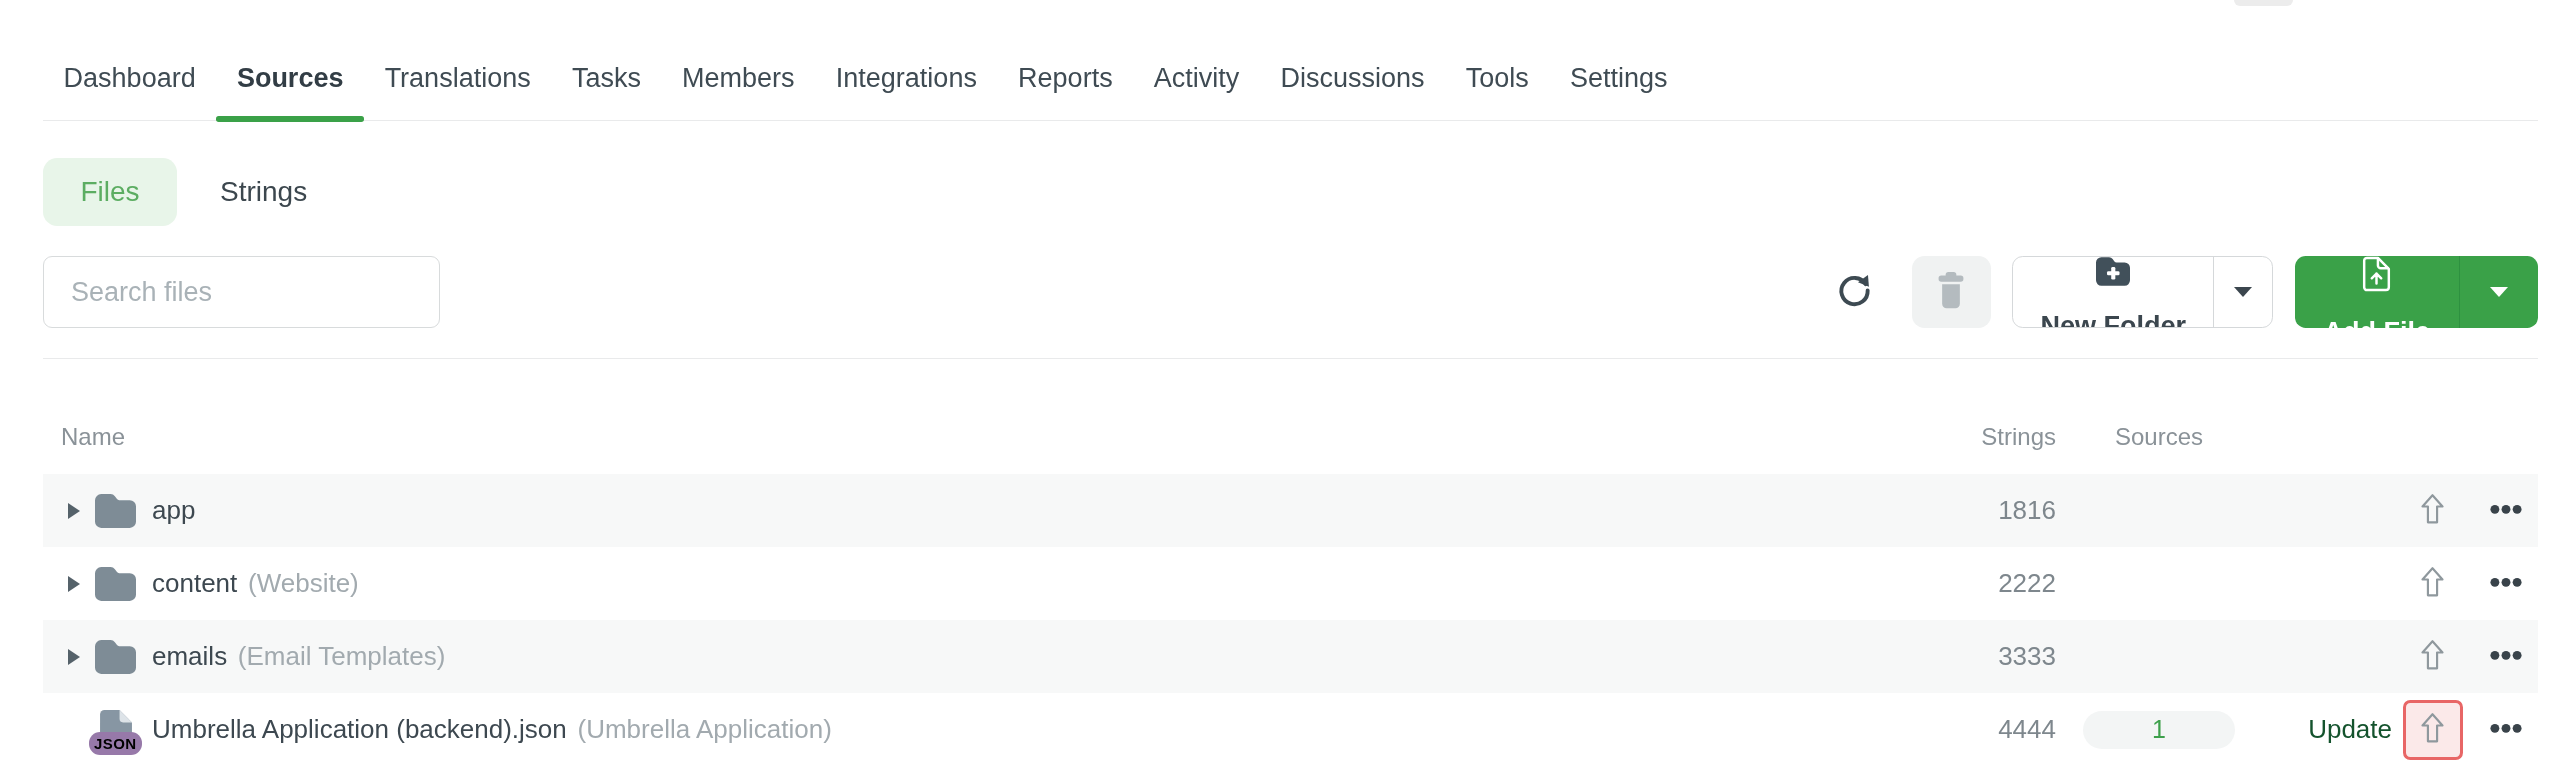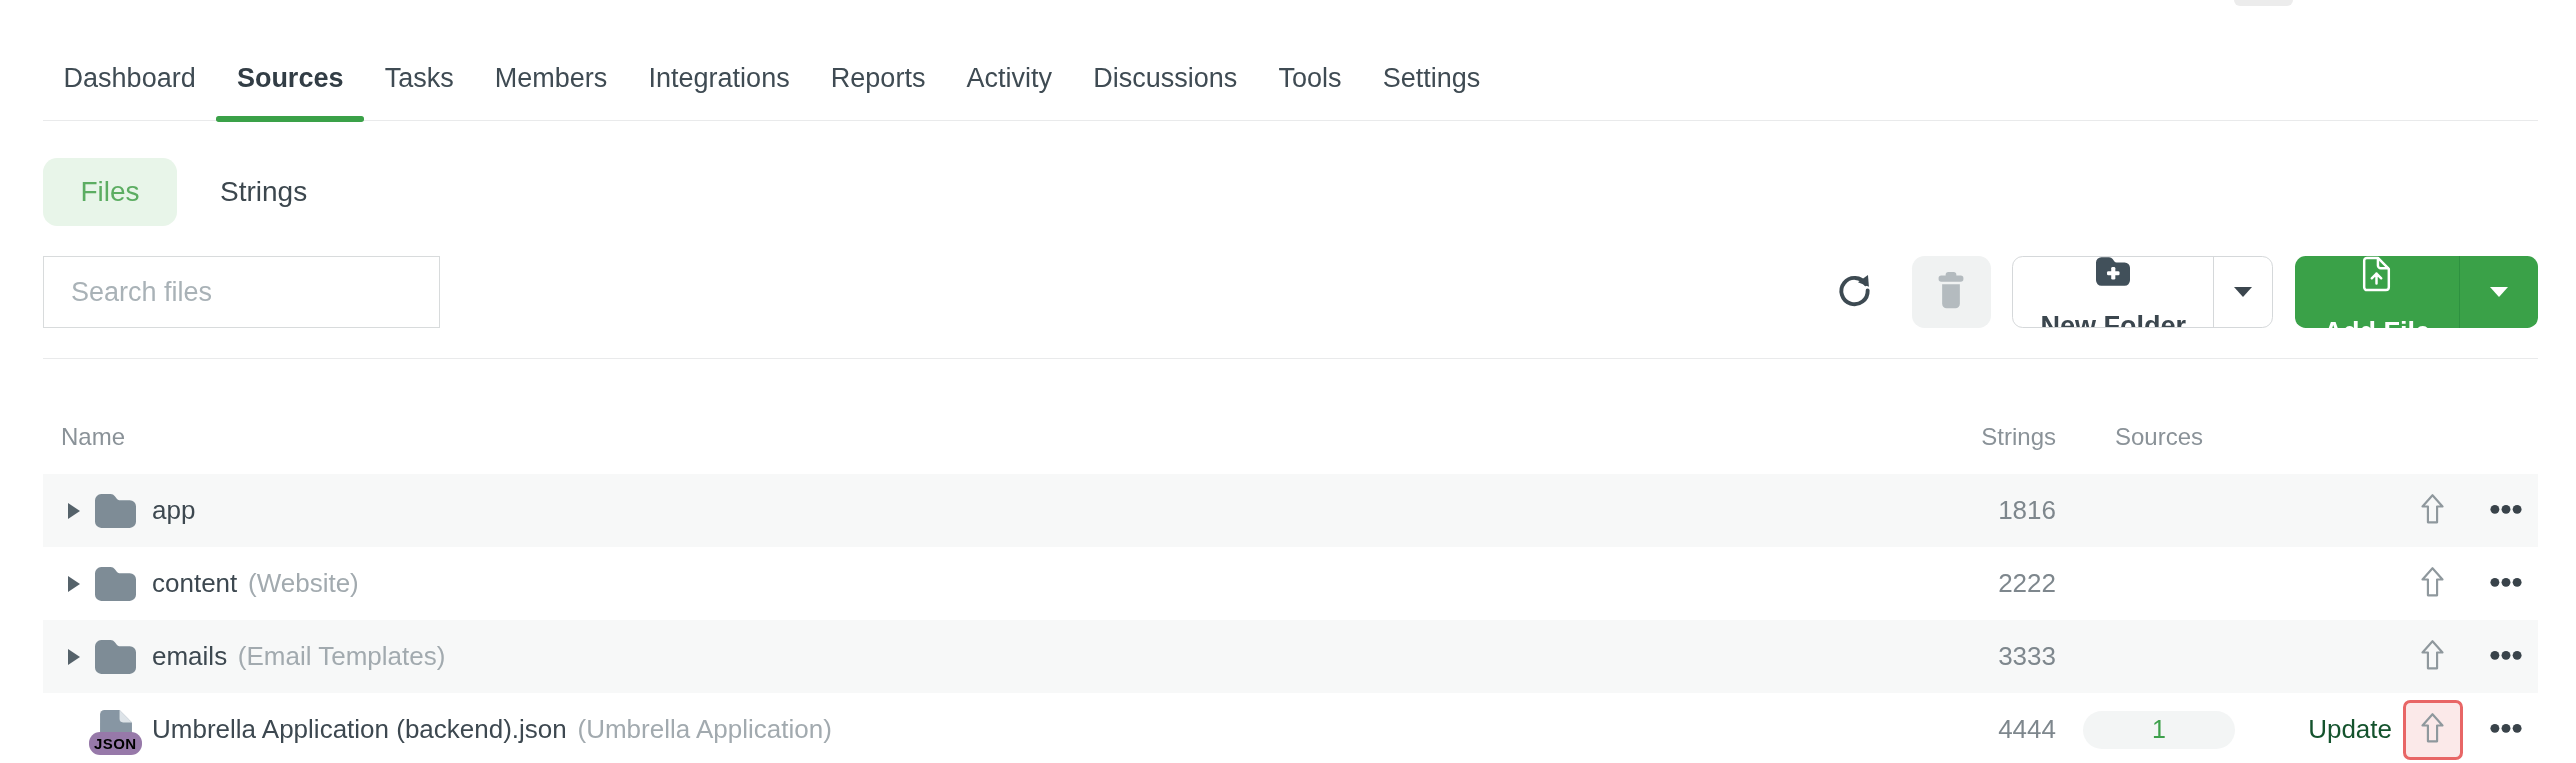--- a/index.html
+++ b/index.html
@@ -29,21 +29,21 @@
   .tab.active::after{content:"";position:absolute;left:0;right:0;bottom:-1.8px;height:6.3px;background:var(--green);border-radius:2.7px;}
 
   
   .toggle-row{margin-top:37px;display:flex;align-items:center;gap:43px;height:68px;}
   .pill{height:68px;display:flex;align-items:center;justify-content:center;font-size:28px;border-radius:14.3px;cursor:pointer;}
   .pill.files{width:134px;background:#e8f5e9;color:#5cad62;}
   .pill.strings{color:#3c474e;}
 
   
   .toolbar{margin-top:30px;display:flex;align-items:center;justify-content:space-between;height:72px;}
-  .search{width:397px;height:72px;border:1.8px solid #d8dbdc;border-radius:0;font-size:27px;padding:0 27px;color:var(--ink);outline:none;font-family:inherit;background:#fff;}
+  .search{width:397px;height:72px;border:1.8px solid #d8dbdc;border-radius:9px;font-size:27px;padding:0 27px;color:var(--ink);outline:none;font-family:inherit;background:#fff;}
   .search::placeholder{color:#a9b2b7;}
   .toolbar-right{display:flex;align-items:center;}
   .refresh-btn{background:none;border:none;padding:0;margin-right:38px;cursor:pointer;display:flex;align-items:center;}
   .trash-btn{width:79px;height:72px;background:#f0f2f2;border:none;border-radius:12.5px;display:flex;align-items:center;justify-content:center;margin-right:21.5px;cursor:pointer;}
   .split{display:flex;align-items:stretch;height:72px;border-radius:10.7px;overflow:hidden;}
   .split button{font-family:inherit;flex-direction:column;}
   .split.white{border:1.8px solid #d5d8da;background:#fff;}
   .split-main{display:flex;align-items:center;gap:18px;padding:0 27px;font-size:27px;font-weight:700;background:none;border:none;cursor:pointer;}
   .split.white .split-main{color:#3b464e;}
   .split-caret{border:none;background:none;display:flex;align-items:center;justify-content:center;cursor:pointer;}
@@ -83,20 +83,21 @@
 </style>
 </head>
 <body>
 
 <div class="page">
   <div class="top-cutoff"></div>
 
   <nav class="nav">
       <div class="tab">Dashboard</div>
       <div class="tab active">Sources</div>
+      <div class="tab">Translations</div>
       <div class="tab">Tasks</div>
       <div class="tab">Members</div>
       <div class="tab">Integrations</div>
       <div class="tab">Reports</div>
       <div class="tab">Activity</div>
       <div class="tab">Discussions</div>
       <div class="tab">Tools</div>
       <div class="tab">Settings</div>
     </nav>
 

